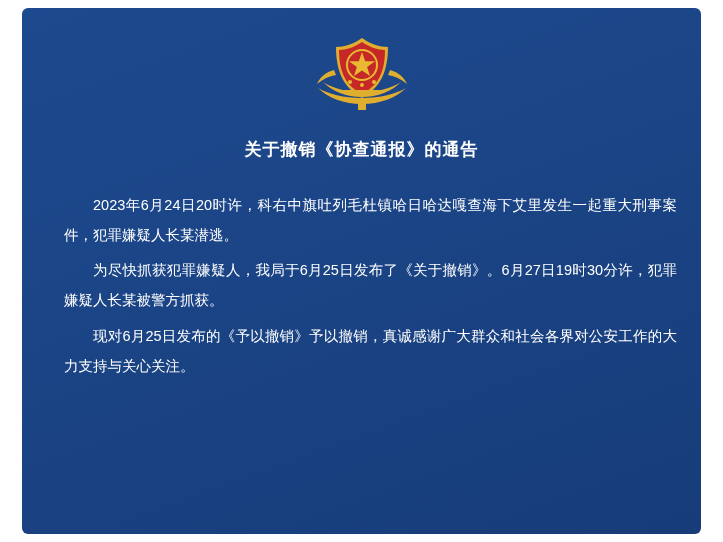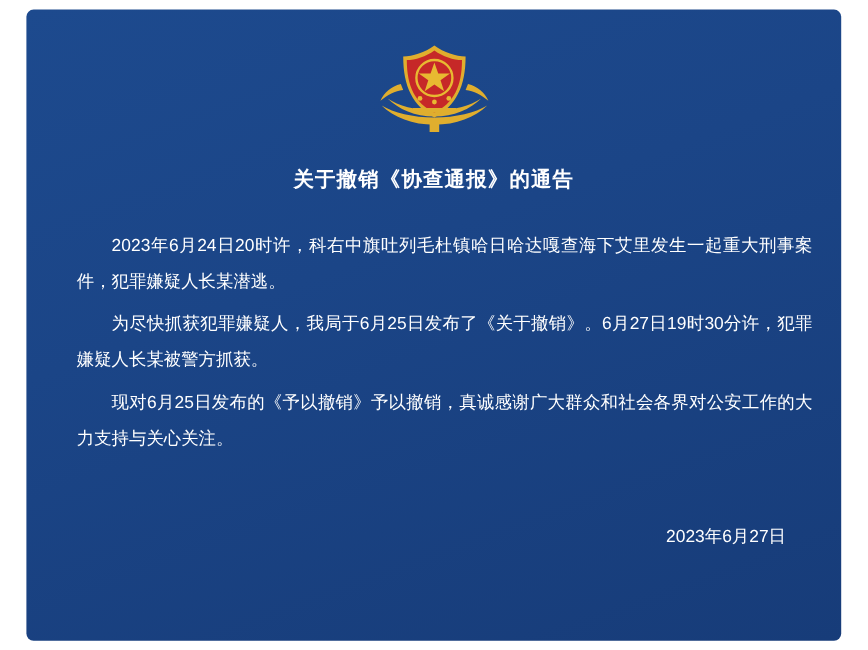--- a/index.html
+++ b/index.html
@@ -111,17 +111,16 @@
 
     <div class="notice-title">关于撤销《协查通报》的通告</div>
 
     <div class="body-text">
       <p class="para">2023年6月24日20时许，科右中旗吐列毛杜镇哈日哈达嘎查海下艾里发生一起重大刑事案件，犯罪嫌疑人长某潜逃。</p>
       <p class="para">为尽快抓获犯罪嫌疑人，我局于6月25日发布了《关于撤销》。6月27日19时30分许，犯罪嫌疑人长某被警方抓获。</p>
       <p class="para">现对6月25日发布的《予以撤销》予以撤销，真诚感谢广大群众和社会各界对公安工作的大力支持与关心关注。</p>
     </div>
 
     <div class="signature">
-      <span class="sig-line">2023年6月27日</span>
     </div>
 
   </div>
 </div>
 
 </body></html>

